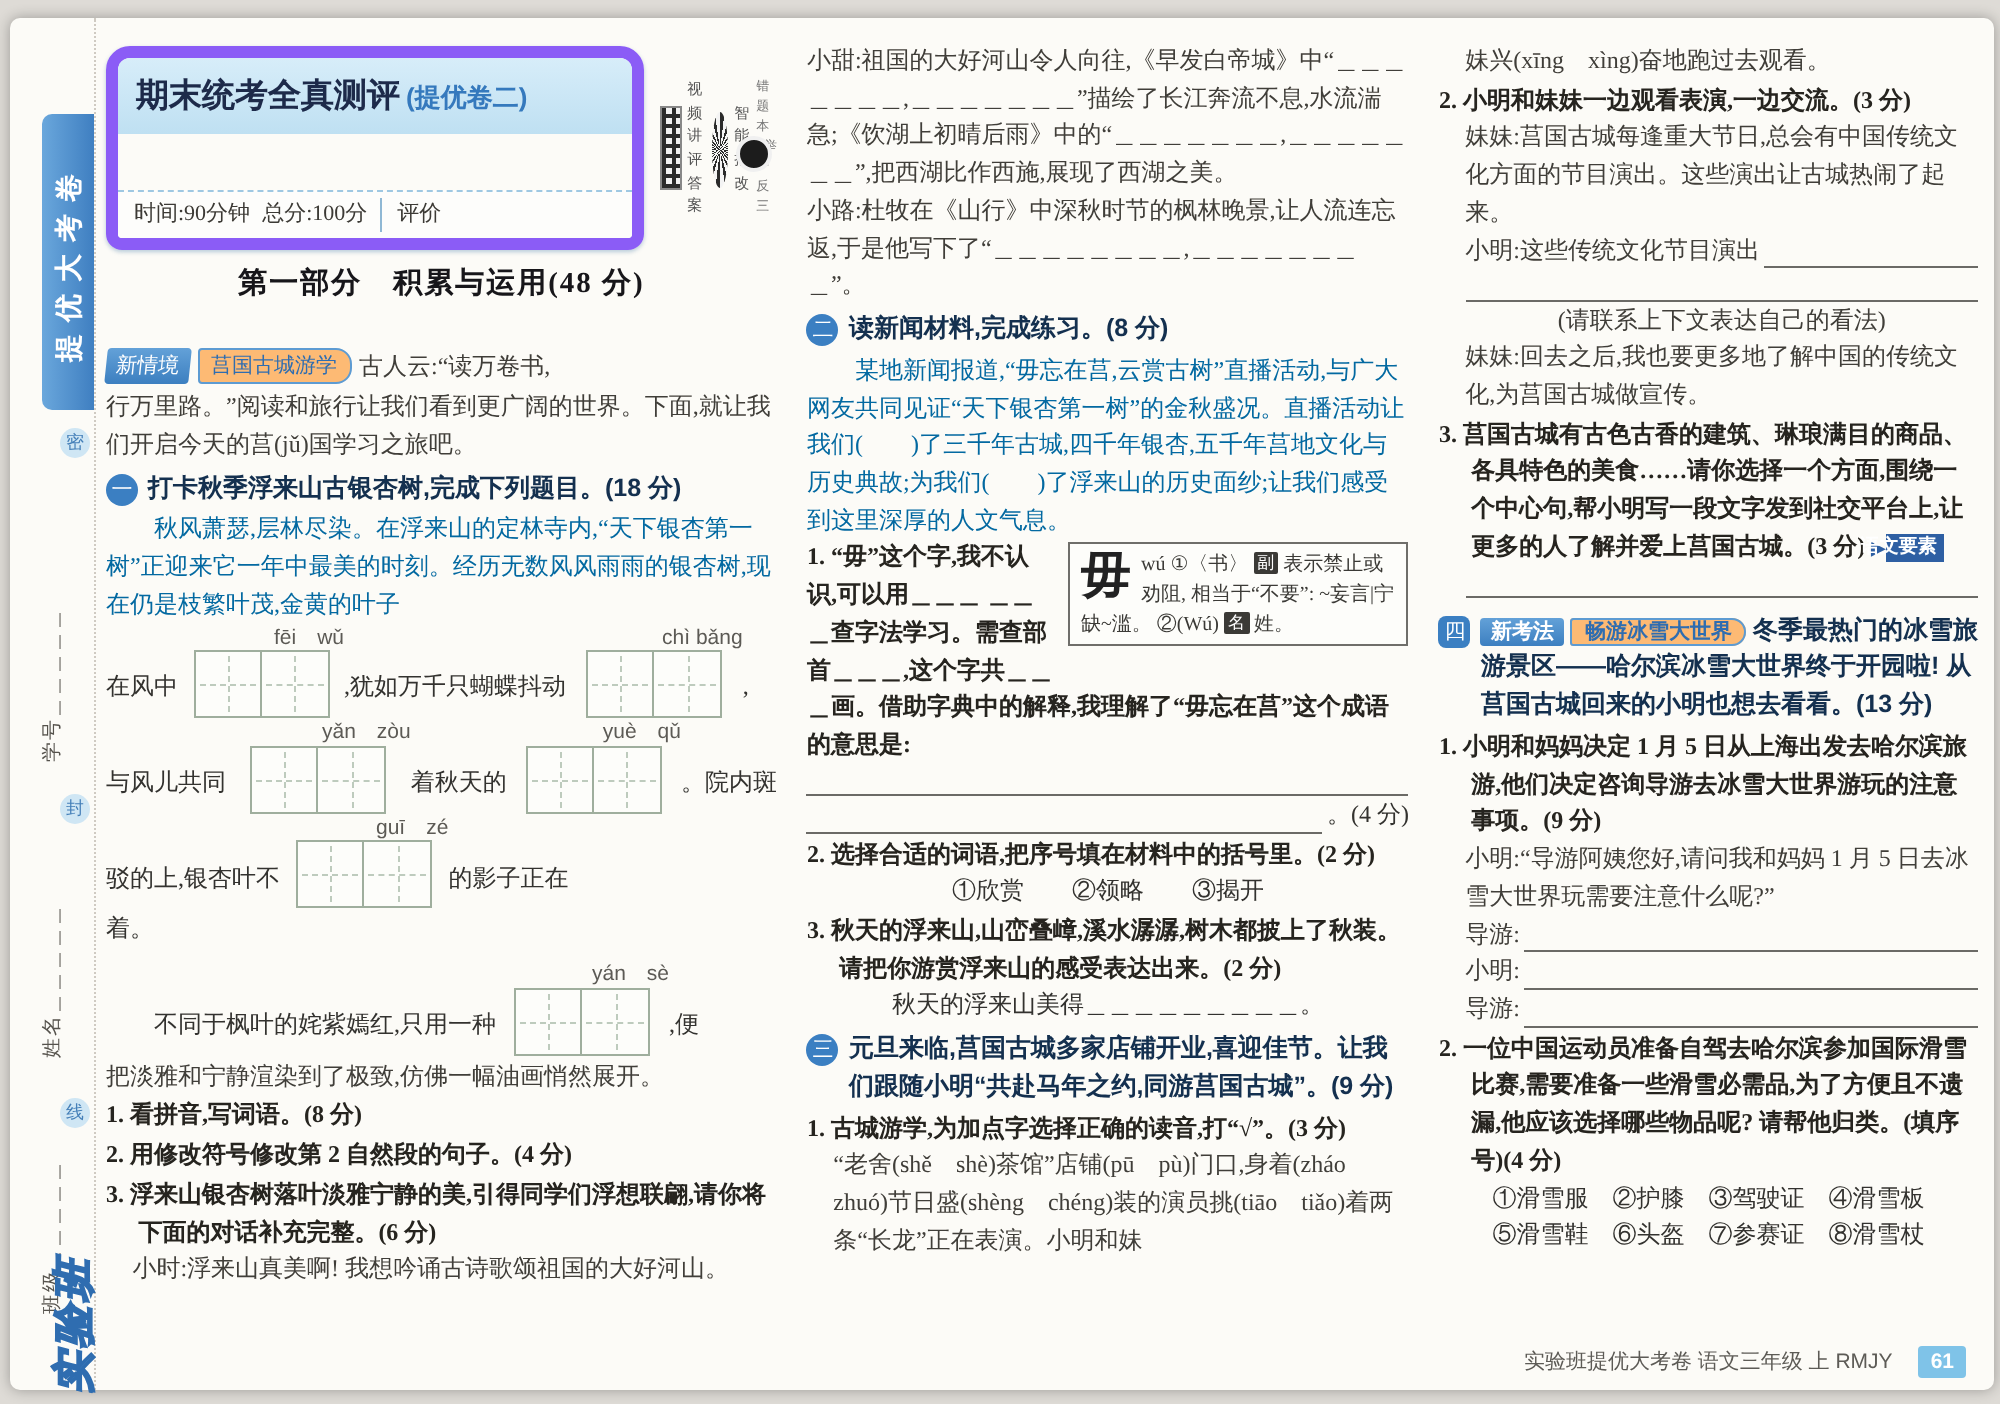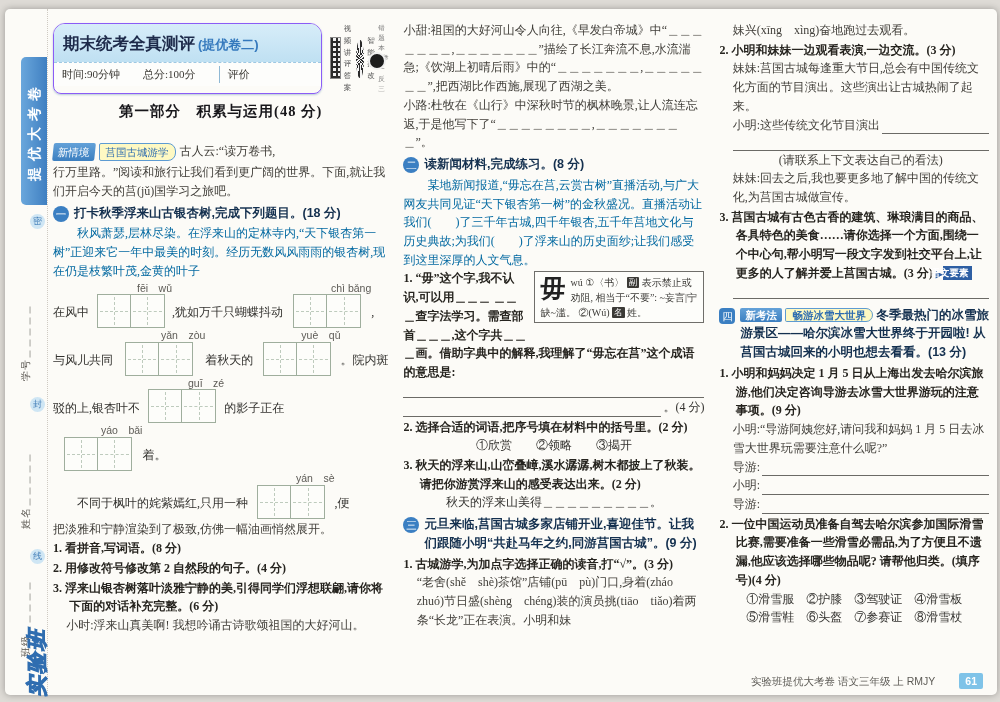--- a/index.html
+++ b/index.html
@@ -38,46 +38,46 @@
   }
   
   .content { position:absolute; left:48px; top:8px; right:8px; bottom:4px; display:flex; gap:15px; }
   .col { font-size:12px; line-height:1.56; }
   .col1 { flex:0 0 293px; }
   .col2 { flex:0 0 301px; padding-top:4px; }
   .col3 { flex:1 1 auto; padding-top:4px; position:relative; }
   
   .hdr-row { display:flex; gap:8px; margin:6px 0 4px 0; }
   .title-box { flex:1; border-radius:12px 12px 8px 8px; overflow:hidden;
-    box-shadow:0 1px 2px rgba(80,130,170,.4); border:1px solid #8b5cf6; }
+    box-shadow:0 1px 2px rgba(80,130,170,.4); border:6px solid #8b5cf6; }
   .title-band { background:linear-gradient(180deg,#d7edf9,#bfe0f2); padding:7px 9px 5px 9px; }
   .title-main { font-family:"Liberation Sans",sans-serif; font-weight:bold; font-size:16.5px; color:#1d2a4a; }
   .title-sub { font-family:"Liberation Sans",sans-serif; font-weight:bold; font-size:13px; color:#3579bd; }
-  .meta-band { background:#fdfdfb; border-top:1px dashed #9ec8e2; padding:3px 8px; display:flex; gap:23px;
-    font-size:11px; color:#3c3a35; align-items:center; }
+  .meta-band { background:#fdfdfb; border-top:1px dashed #9ec8e2; padding:3px 8px; display:flex; gap:6px;
+    font-size:11px; color:#3c3a35; align-items:center;margin-top:28px; }
   .meta-eval { border-left:1px solid #8fb8d4; padding-left:8px; }
   .codes { width:58px; display:flex; flex-direction:row; align-items:center; gap:3px; font-family:"Liberation Sans",sans-serif; }
   .qr { width:42px; height:42px; border:1px solid #888;
     background: repeating-linear-gradient(0deg,#2b2b2b 0 2px,transparent 2px 5px),
                 repeating-linear-gradient(90deg,#2b2b2b 0 2px,#f2f2f2 2px 5px); }
   .code-label { font-size:7.5px; color:#555; letter-spacing:.5px; }
   .rqr { width:38px; height:38px; border-radius:50%; position:relative; margin-top:2px;
     background:repeating-conic-gradient(#2b2b2b 0 7deg,#f4f4f4 7deg 15deg); }
   .rqr::after { content:""; position:absolute; left:12px; top:12px; width:14px; height:14px;
     border-radius:50%; background:#1c1c1c; border:2px solid #f0f0f0; }
   .code-sub { font-size:6.5px; color:#777; }
   .part-title { text-align:center; font-weight:bold; font-size:14.5px; color:#17161a;
     margin:6px 0 20px 0; letter-spacing:1px; }
   
   .tagline { display:flex; align-items:center; gap:4px; margin:2px 0; }
   .tag-solid { background:linear-gradient(180deg,#63a1d8,#3c7fc0); color:#fff;
     font-family:"Liberation Sans",sans-serif; font-size:10.5px; padding:1px 5px;
     border-radius:2px; transform:skewX(-6deg); white-space:nowrap; }
   .tag-outline { border:1px solid #5d9bd2; color:#2f6db0; font-family:"Liberation Sans",sans-serif;
-    font-size:10.5px; padding:0 6px; border-radius:2px 8px 8px 2px; background:#fef9c3; white-space:nowrap; }
+    font-size:10.5px; padding:0 6px; border-radius:2px 8px 8px 2px; background:#fdba74; white-space:nowrap; }
   .sec-head { display:flex; gap:5px; margin:3px 0 2px 0; align-items:flex-start; }
   .sec-num { flex:0 0 16px; height:16px; margin-top:2px; border-radius:50%; background:#3b7fc2;
     color:#fff; font-size:10.5px; text-align:center; line-height:16px; font-family:"Liberation Sans",sans-serif; }
   .sec-num.square { border-radius:4px; }
   .sec-title { font-weight:bold; color:#14304f; font-size:12.5px; line-height:1.5;
     font-family:"Liberation Sans",sans-serif; }
   .sec-title-inline { display:inline; }
   
   .para { text-indent:2em; color:#0369a1; }
   .plain { color:#403e39; }
@@ -101,21 +101,21 @@
   .dictbox { float:right; width:170px; border:1px solid #6f6e6a; background:#fdfdfa;
     margin:2px 0 3px 7px; padding:3px 5px 2px 5px; font-size:10px; line-height:1.5; color:#3b3a36; }
   .dict-char { float:left; font-size:25px; font-weight:bold; line-height:1.1; margin-right:5px; color:#222; }
   .pos-badge { display:inline-block; background:#3b3a36; color:#fff; font-size:8.5px;
     padding:0 2px; border-radius:1px; line-height:1.3; vertical-align:1px; }
   
   .yaosu { display:inline-block; background:#2e5fa3; color:#fff; font-size:9.5px;
     font-family:"Liberation Sans",sans-serif; padding:0 4px; line-height:1.5; vertical-align:1px; }
   .yaosu-arrow { color:#2e5fa3; font-size:9px; }
   .footer { position:absolute; right:6px; bottom:2px; font-family:"Liberation Sans",sans-serif;
-    font-size:10.5px; color:#5d5b56; display:flex; align-items:center; gap:24px; }
+    font-size:10.5px; color:#5d5b56; display:flex; align-items:center; gap:13px; }
   .pageno { background:#7fc3e8; color:#fff; padding:0 6px; border-radius:2px; font-weight:bold; } .gap4 { height:4px; }
 </style>
 </head>
 <body>
 
 <div class="canvas">
   <div class="paper">
     <div class="fold"></div>
 
     <div class="side-tab">提优大考卷</div>
@@ -210,27 +210,20 @@
           <span class="pywrap">
               <span class="py">guī　zé</span>
             <span class="wbox">
                 <span class="wcell"></span>
                 <span class="wcell"></span>
               </span>
             </span>
           <span class="pt">的影子正在</span>
         </div>
         <div class="pyrow">
-          <span class="pywrap">
-              <span class="py">yáo　bǎi</span>
-            <span class="wbox">
-                <span class="wcell"></span>
-                <span class="wcell"></span>
-              </span>
-            </span>
           <span class="pt">着。</span>
         </div>
         <div class="pyrow">
           <span class="pt" style="text-indent:2em;">不同于枫叶的姹紫嫣红,只用一种</span>
           <span class="pywrap">
               <span class="py">yán　sè</span>
             <span class="wbox">
                 <span class="wcell"></span>
                 <span class="wcell"></span>
               </span>

